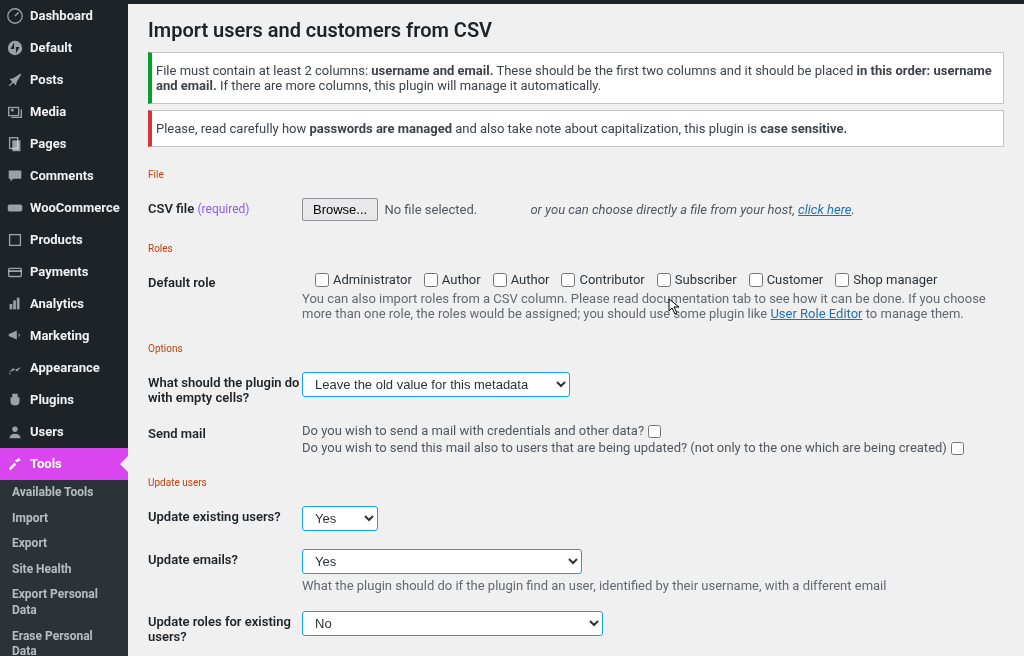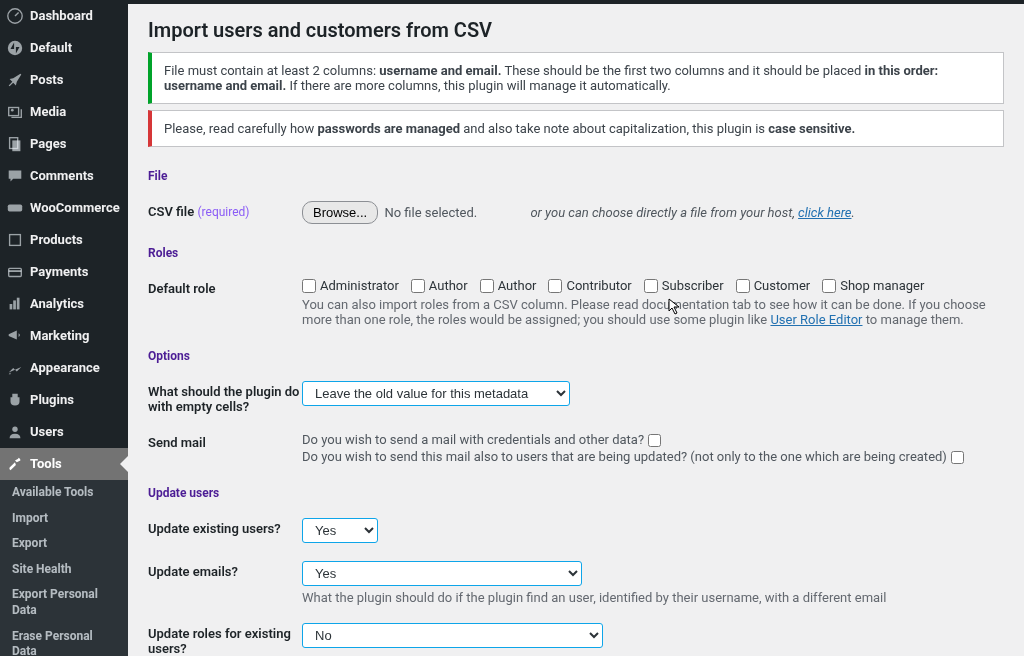--- a/index.html
+++ b/index.html
@@ -24,21 +24,21 @@
     .sidebar-item {
       display: flex;
       align-items: center;
       padding: 7px 8px 7px 6px;
       cursor: pointer;
       color: #f0f0f1;
       font-size: 13px;
       position: relative;
     }
     .sidebar-item.active {
-      background: #737373;
+      background: #d946ef;
       color: #fff;
     }
     .sidebar-item.active::after {
       content: '';
       position: absolute;
       right: 0;
       top: 50%;
       transform: translateY(-50%);
       border: 8px solid transparent;
       border-right-color: #f0f0f1;
@@ -73,32 +73,32 @@
       overflow-y: auto;
       border-top: 4px solid #1d2327;
     }
     .page-title {
       font-size: 20px;
       font-weight: 600;
       color: #1d2327;
       padding: 14px 0 10px;
     }
     .notice {
-      padding: 10px 12px;
+      padding: 10px 4px;
       margin-bottom: 6px;
       background: #fff;
       border: 1px solid #c3c4c7;
       font-size: 13px;
     }
     .notice.green { border-left: 4px solid #00a32a; }
     .notice.red { border-left: 4px solid #d63638; }
     h3.section {
-      font-size: 12px;
-      font-weight: 700;
-      color: #4c1d95;
+      font-size: 10px;
+      font-weight: 400;
+      color: #c2410c;
       margin: 22px 0 4px;
     }
     .form-row {
       display: flex;
       align-items: flex-start;
       margin-top: 18px;
     }
     .form-label {
       width: 154px;
       flex-shrink: 0;
@@ -112,24 +112,24 @@
       flex: 1;
       font-size: 13px;
       color: #50575e;
     }
     .browse-btn {
       background: #e8e8e8;
       border: 1px solid #8c8f94;
       padding: 3px 10px;
       font-size: 13px;
       cursor: pointer;
-      border-radius: 10px;
+      border-radius: 2px;
     }
     .link { color: #2271b1; text-decoration: underline; cursor: pointer; }
-    .checkbox-group { display: flex; flex-wrap: wrap; gap: 6px 12px; }
+    .checkbox-group { display: flex; flex-wrap: wrap; gap: 6px 12px; margin-left: 13px; }
     .checkbox-item {
       display: flex;
       align-items: center;
       gap: 4px;
       font-size: 13px;
       color: #2c3338;
     }
     .checkbox-item input { width: 14px; height: 14px; cursor: pointer; }
     .help { font-size: 13px; color: #646970; margin-top: 4px; }
     select {

